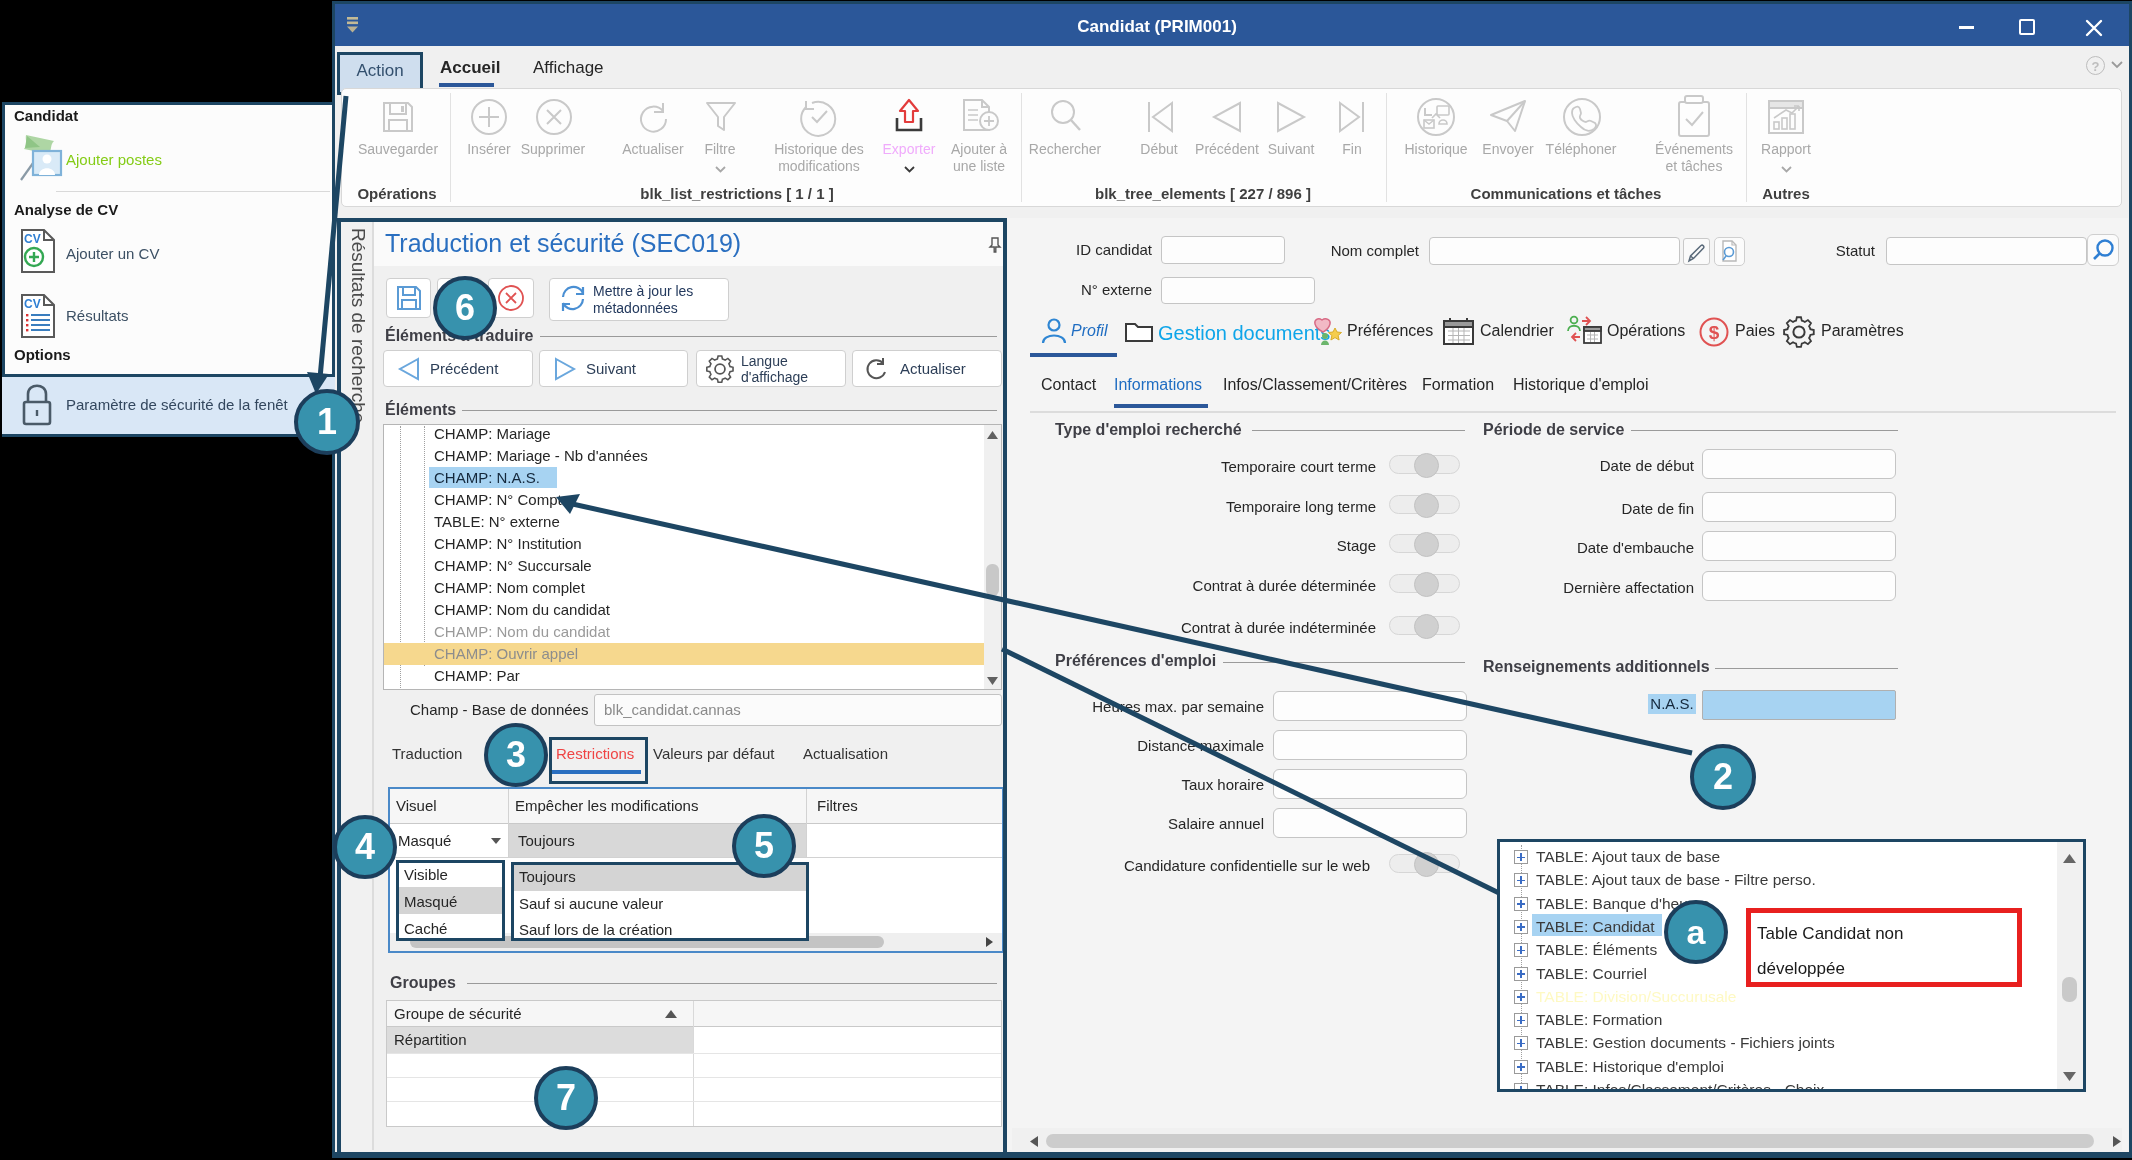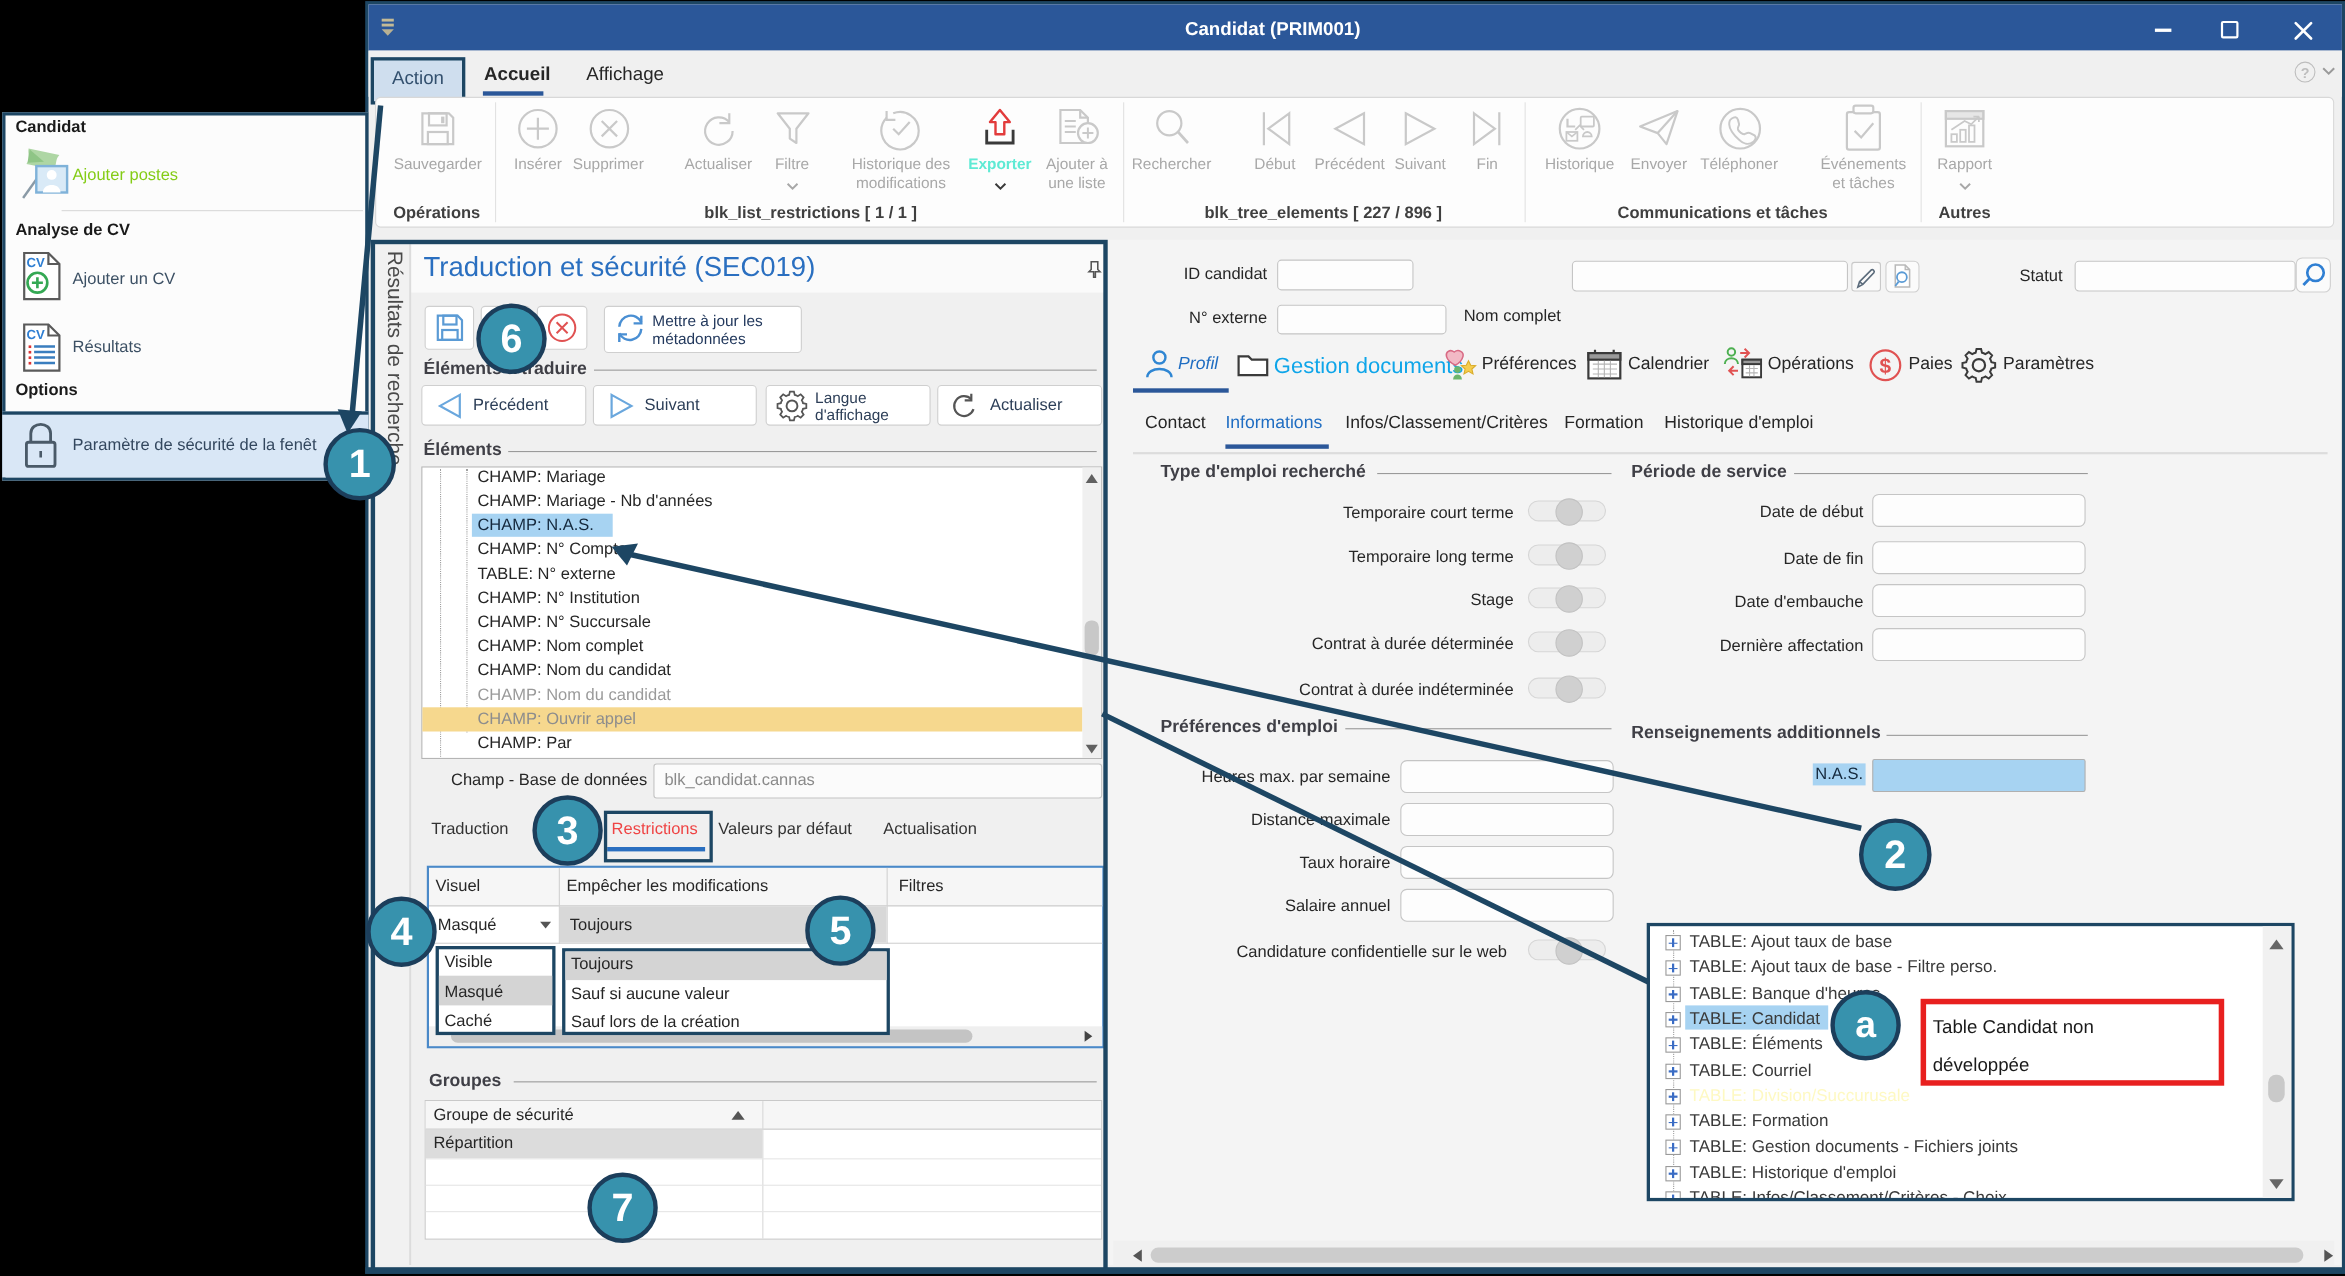--- a/index.html
+++ b/index.html
@@ -148,21 +148,21 @@
  <path d="M31 20 L31 30 M26 25 L36 25" stroke="#c9c9c9" stroke-width="1.8"></path>
 </svg>
 <div class="tlabel" style="left:439px;top:141px;width:100px;">Insérer</div>
 <div class="tlabel" style="left:503px;top:141px;width:100px;">Supprimer</div>
 <div class="tlabel" style="left:603px;top:141px;width:100px;">Actualiser</div>
 <div class="tlabel" style="left:680px;top:141px;width:80px;">Filtre</div>
 <svg class="ab" style="left:714px;top:165px;" width="13" height="9" viewBox="0 0 13 9">
     <path d="M2 2 L6.5 6.5 L11 2" stroke="#a8a8a8" stroke-width="1.8" fill="none"></path>
   </svg>
 <div class="tlabel" style="left:749px;top:141px;width:140px;">Historique des<br>modifications</div>
-<div class="tlabel" style="left:869px;top:141px;width:80px;color:#5eead4;font-weight:bold;">Exporter</div>
+<div class="tlabel" style="left:869px;top:141px;width:80px;color:#f0abfc;font-weight:normal;">Exporter</div>
 <svg class="ab" style="left:903px;top:165px;" width="13" height="9" viewBox="0 0 13 9">
     <path d="M2 2 L6.5 6.5 L11 2" stroke="#3a3a3a" stroke-width="1.8" fill="none"></path>
   </svg>
 <div class="tlabel" style="left:939px;top:141px;width:80px;">Ajouter à<br>une liste</div>
 
 <svg class="ab" style="left:1046px;top:97px;" width="40" height="40" viewBox="0 0 40 40">
  <circle cx="17" cy="15" r="11" fill="none" stroke="#c9c9c9" stroke-width="2"></circle>
  <path d="M25 23 L34 33" stroke="#c9c9c9" stroke-width="2.4"></path>
 </svg>
 <svg class="ab" style="left:1141px;top:99px;" width="38" height="36" viewBox="0 0 38 36">
@@ -376,21 +376,21 @@
 <div class="ab" style="left:387px;top:1053px;width:614px;height:1px;background:#e5e5e5;"></div>
 <div class="ab" style="left:387px;top:1077px;width:614px;height:1px;background:#e5e5e5;"></div>
 <div class="ab" style="left:387px;top:1101px;width:614px;height:1px;background:#e5e5e5;"></div>
 
 <div class="ab" style="left:337px;top:218px;width:670px;height:939px;border:4px solid #1d4663;box-sizing:border-box;z-index:20;"></div>
 
 <div class="ab" style="left:1007px;top:218px;width:1121px;height:932px;background:#f4f4f4;"></div>
 
 <div class="ab lbl rl" style="left:1032px;top:241px;width:120px;">ID candidat</div>
 <div class="ab in" style="left:1161px;top:236px;width:124px;height:28px;"></div>
-<div class="ab lbl rl" style="left:1299px;top:242px;width:120px;margin-top:37px;">Nom complet</div>
+<div class="ab lbl rl" style="left:1299px;top:242px;width:120px;">Nom complet</div>
 <div class="ab in" style="left:1429px;top:237px;width:251px;height:28px;"></div>
 <div class="ab" style="left:1683px;top:238px;width:27px;height:27px;background:#fafafa;border:1px solid #c9c9c9;border-radius:3px;box-sizing:border-box;"></div>
 <svg class="ab" style="left:1687px;top:241px;" width="20" height="22" viewBox="0 0 20 22">
     <path d="M2 20 L3.5 15 L14 4.5 A1.8 1.8 0 0 1 16.5 7 L6.5 17.5 Z M3.5 15 L6.5 17.5" fill="none" stroke="#5a6a7a" stroke-width="1.5"></path>
   </svg>
 <div class="ab" style="left:1714px;top:237px;width:31px;height:29px;background:#fbfbfb;border:1px solid #cfcfcf;border-radius:5px;box-sizing:border-box;"></div>
 <svg class="ab" style="left:1720px;top:240px;" width="20" height="23" viewBox="0 0 20 23">
  <path d="M3 1 L12 1 L16 5 L16 21 L3 21 Z" fill="#fff" stroke="#b9b9b9" stroke-width="1.4"></path>
  <path d="M12 1 L12 5 L16 5" fill="none" stroke="#b9b9b9" stroke-width="1.2"></path>
  <circle cx="9" cy="12" r="4.5" fill="none" stroke="#5b9bd5" stroke-width="1.6"></circle>

